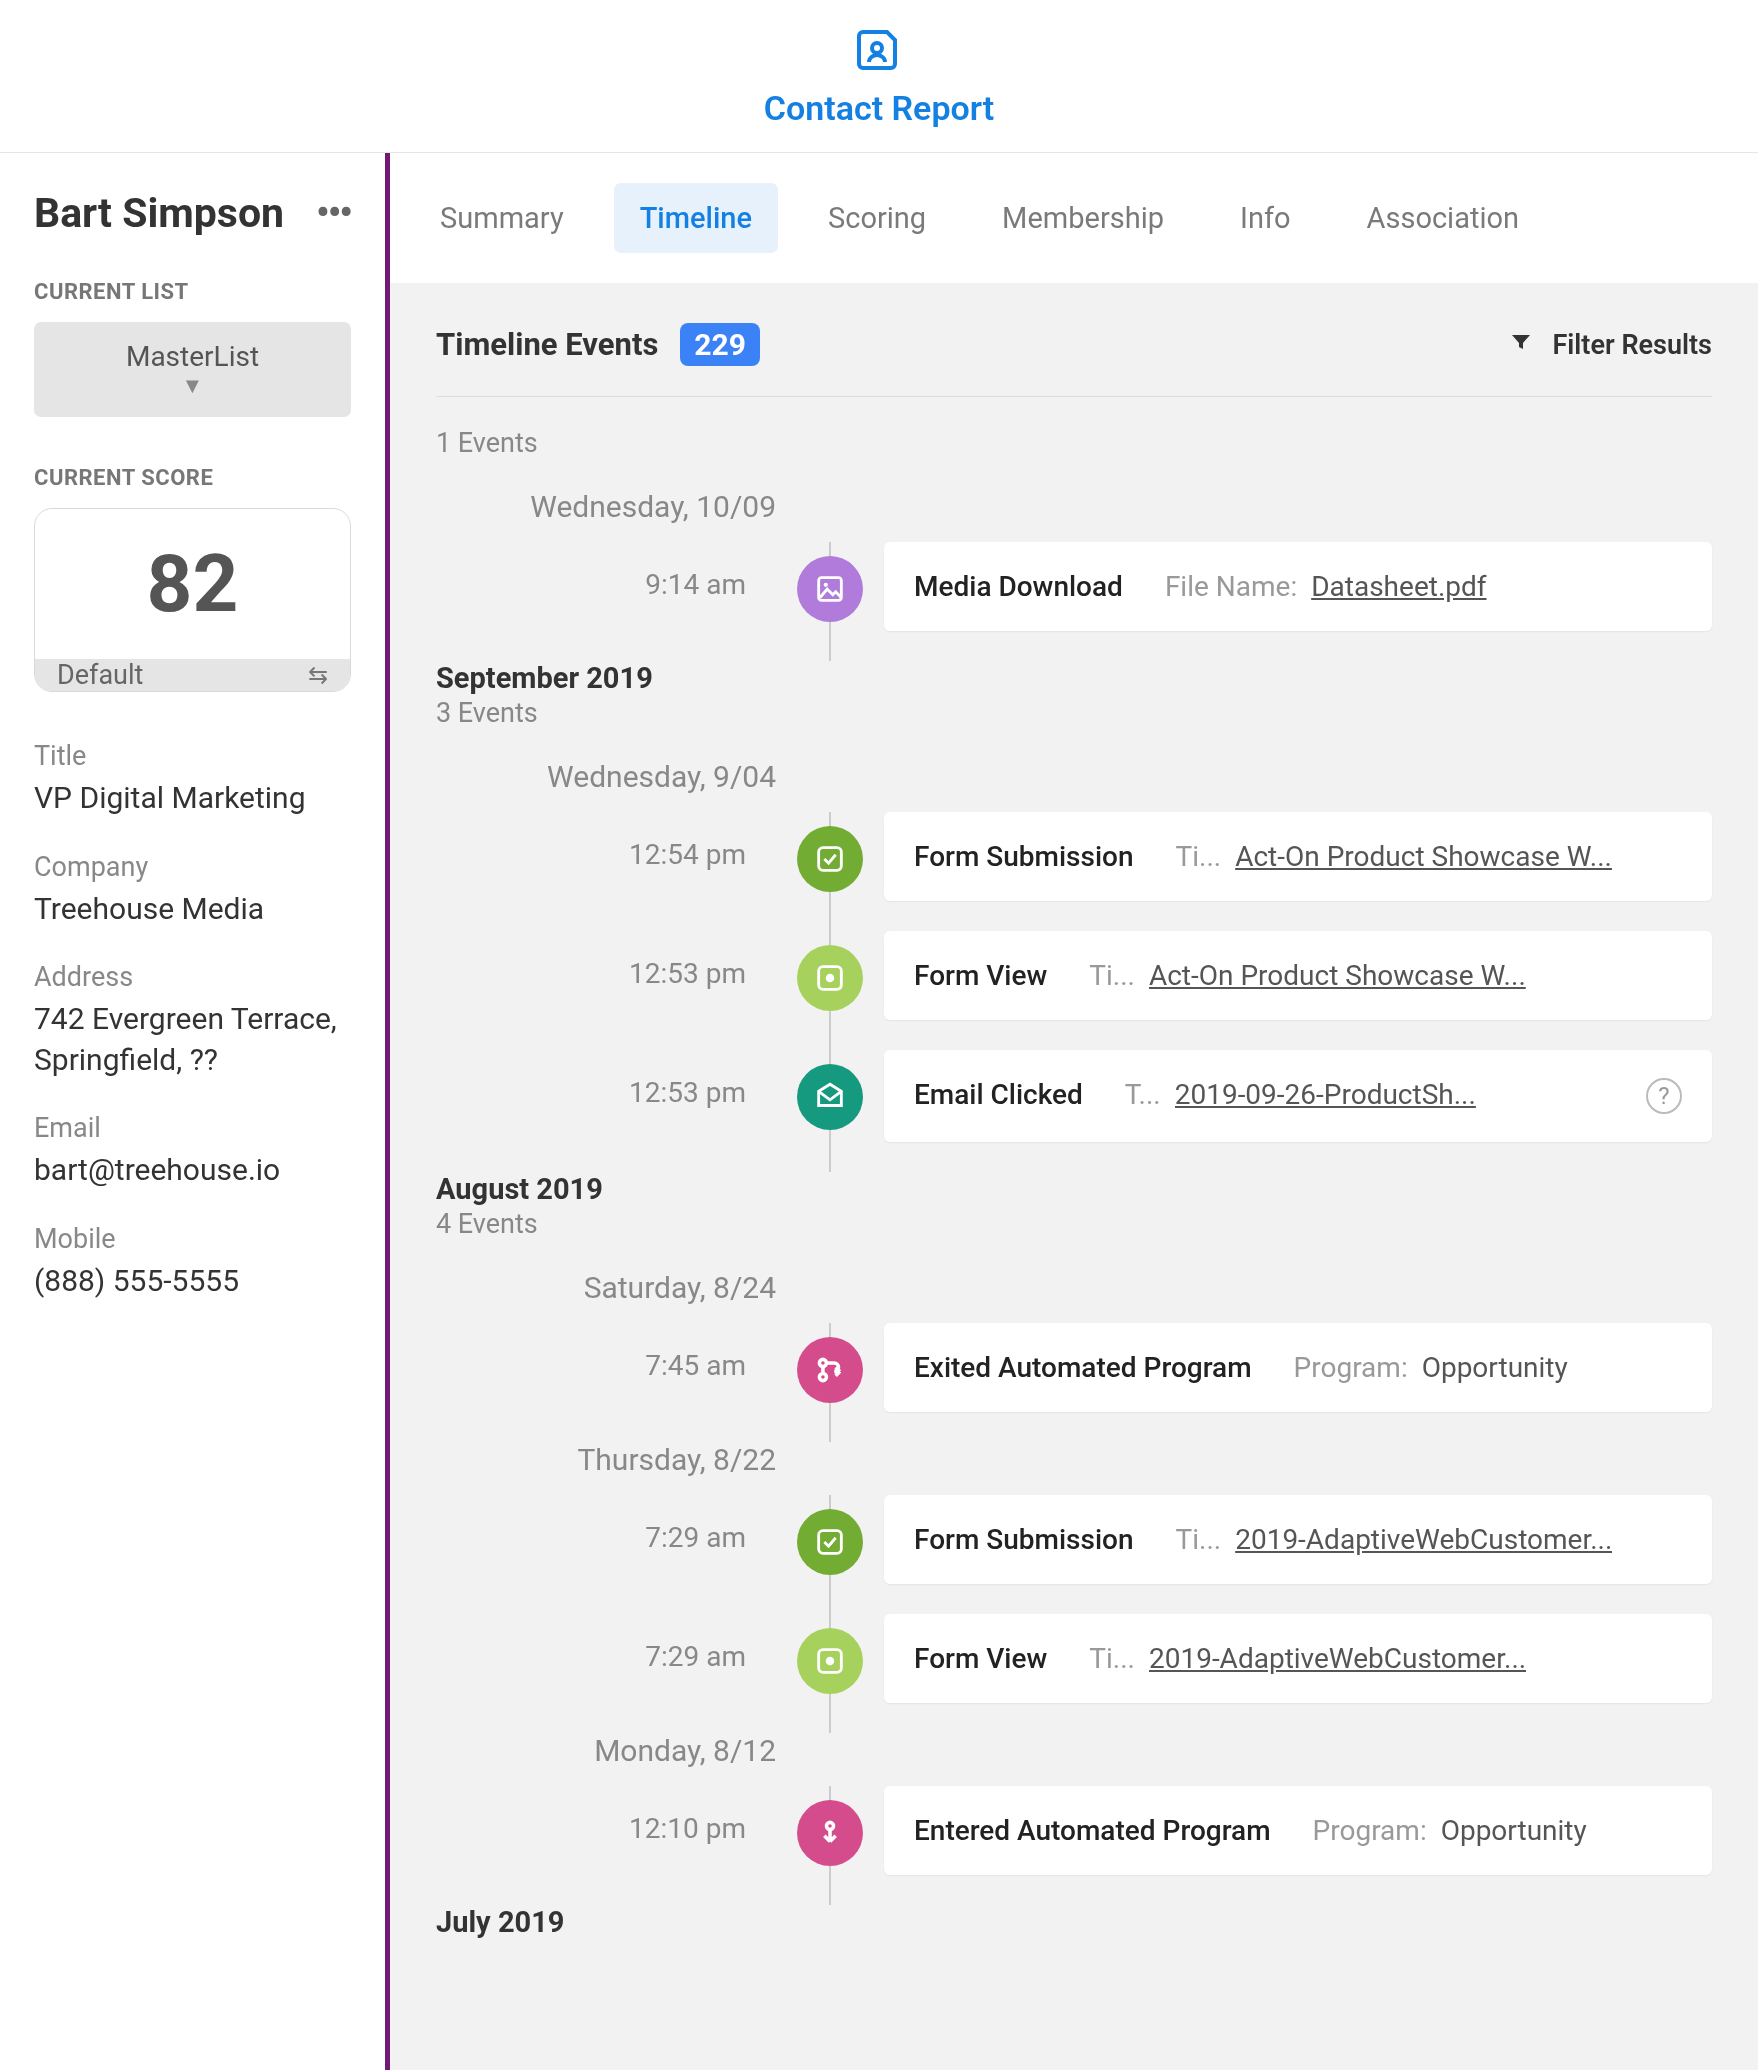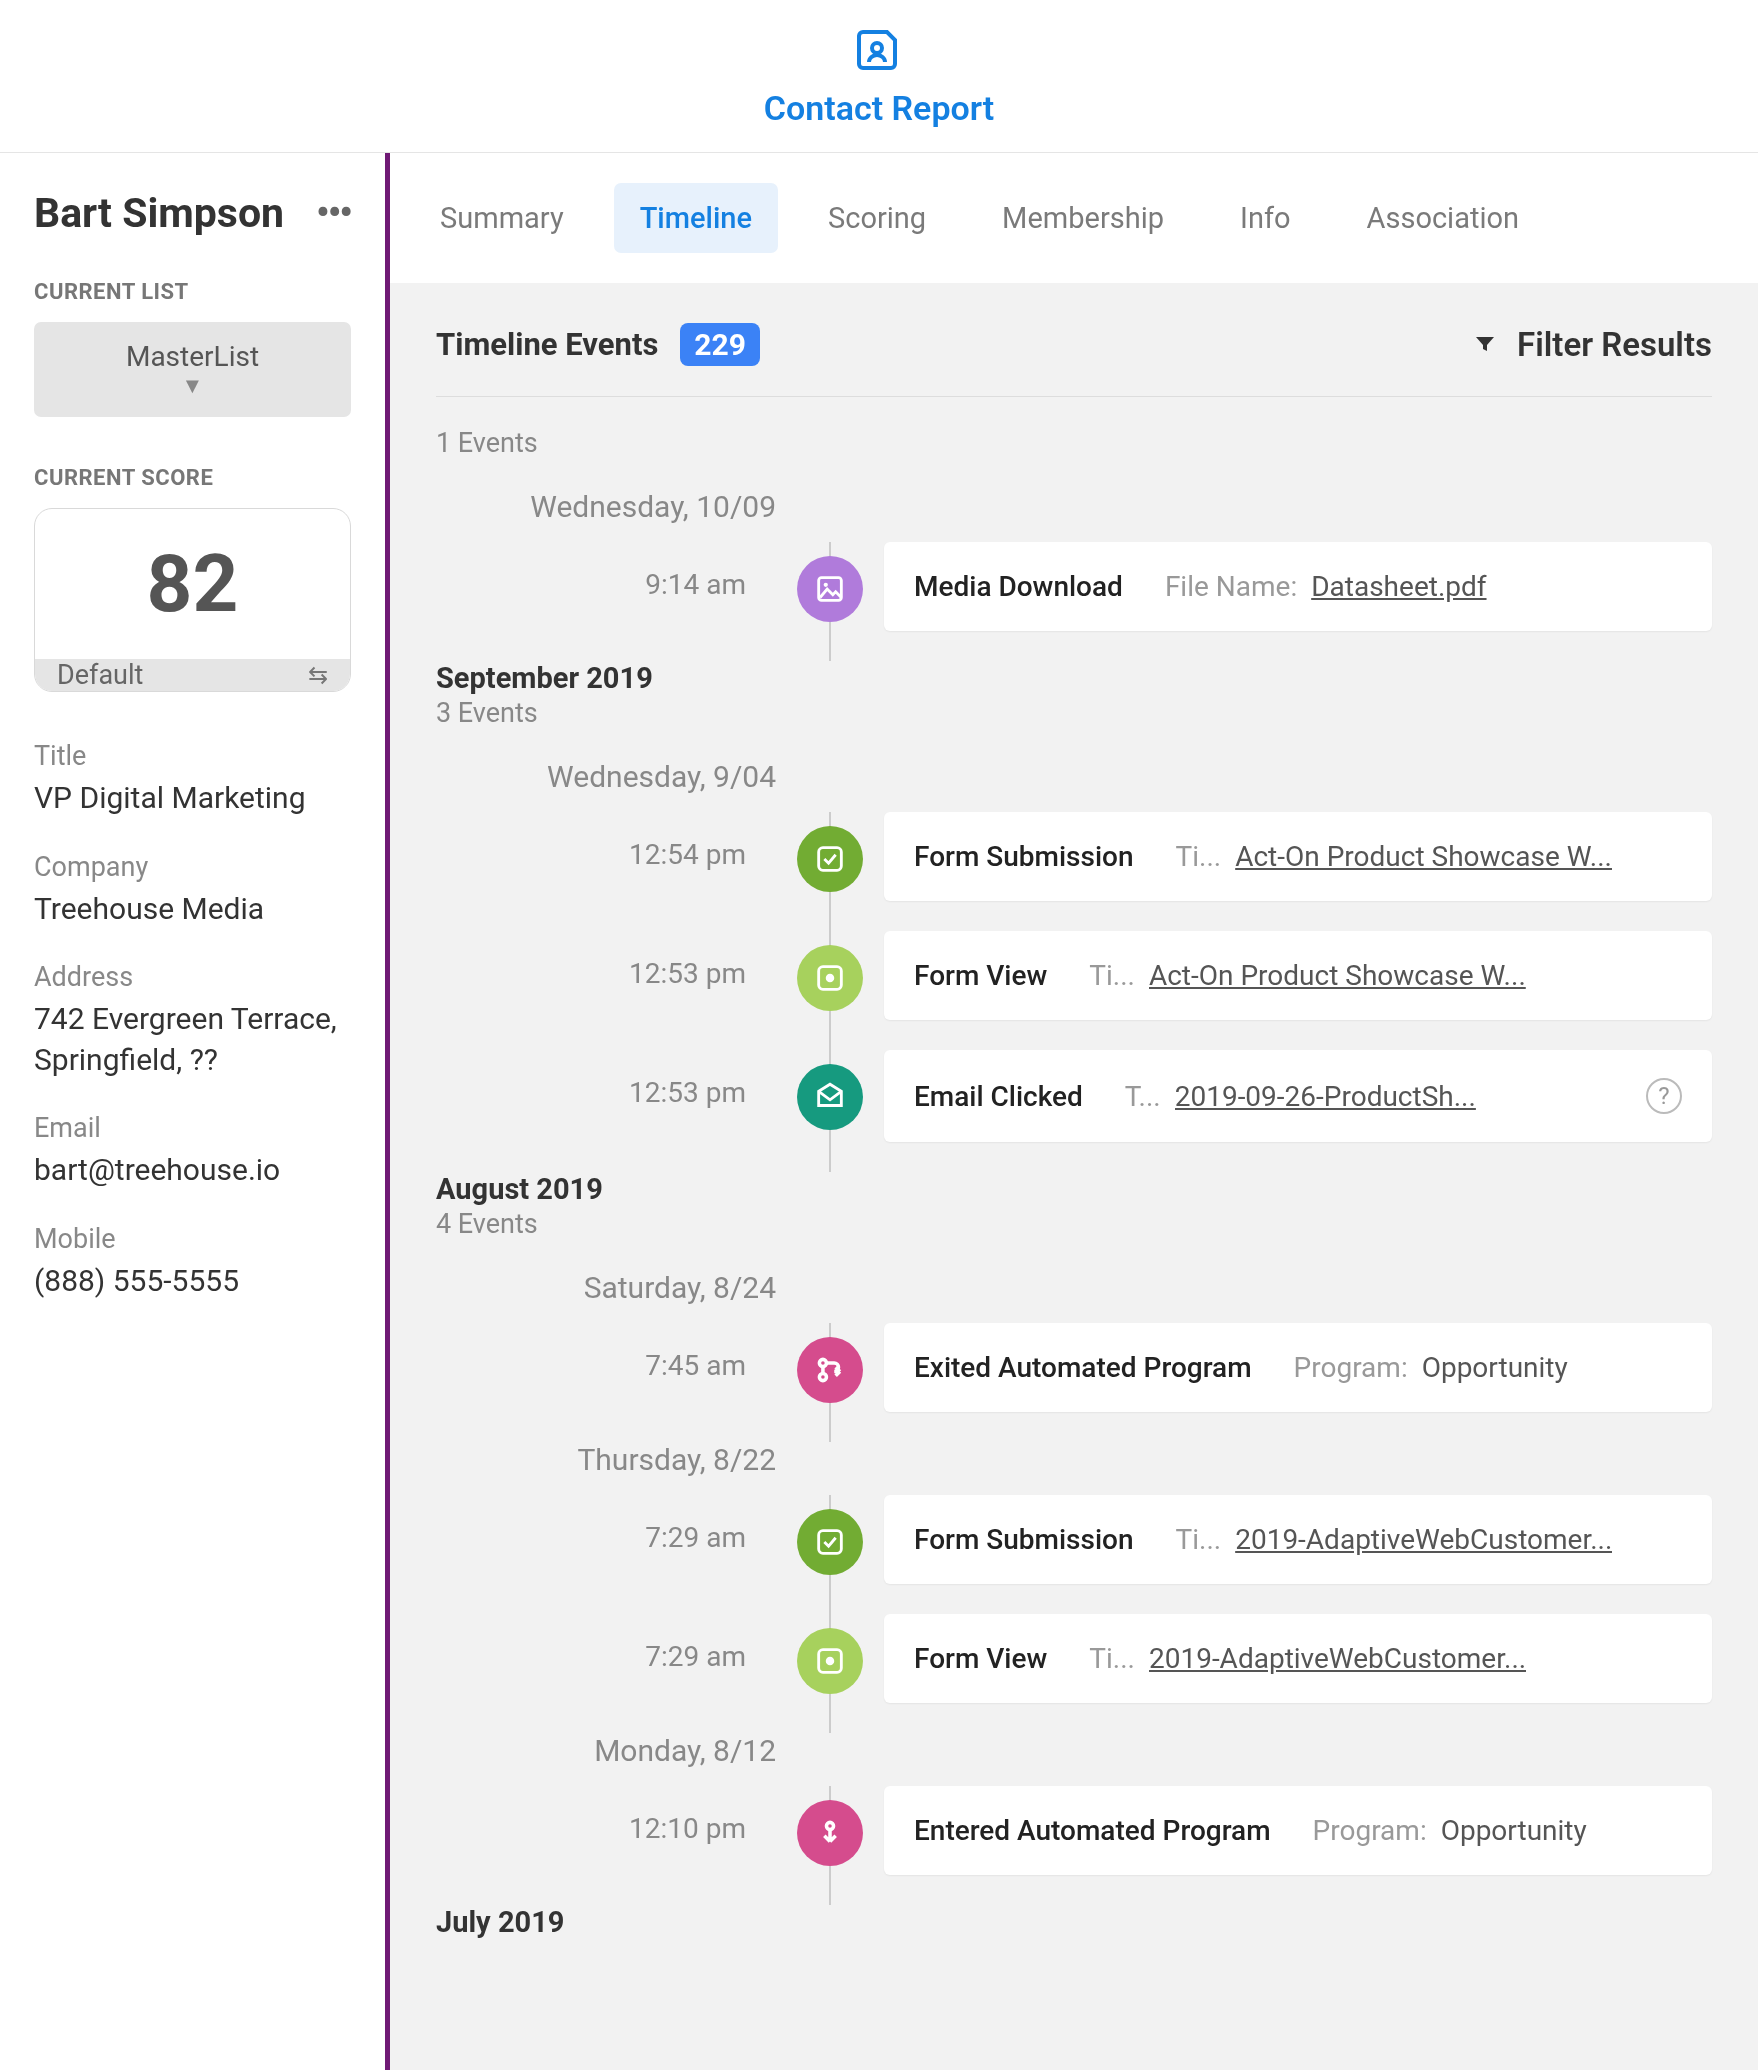--- a/index.html
+++ b/index.html
@@ -171,21 +171,21 @@
     font-size: 30px;
     font-weight: 700;
   }
   .filter-results {
     display: flex;
     align-items: center;
     gap: 20px;
     cursor: pointer;
     color: #333;
     font-weight: 600;
-    font-size: 33px;
+    font-size: 27px;
   }
   .timeline-body { position: relative; }
   .month-block { margin-bottom: 20px; }
   .month-title {
     font-size: 29px;
     font-weight: 700;
     color: #333;
   }
   .month-count {
     color: #888;
@@ -249,21 +249,21 @@
   .c-teal { background: #169a7f; }
   .c-pink { background: #d54c8d; }
   .card {
     background: #fff;
     border-radius: 6px;
     box-shadow: 0 1px 2px rgba(0,0,0,0.06);
     padding: 28px 30px;
     flex: 1;
     min-width: 0;
     display: flex;
-    align-items: center;
+    align-items: flex-start;
     gap: 4px;
     font-size: 28px;
     position: relative;
   }
   .card .title {
     color: #222;
     font-weight: 500;
     margin-right: 38px;
     white-space: nowrap;
   }

